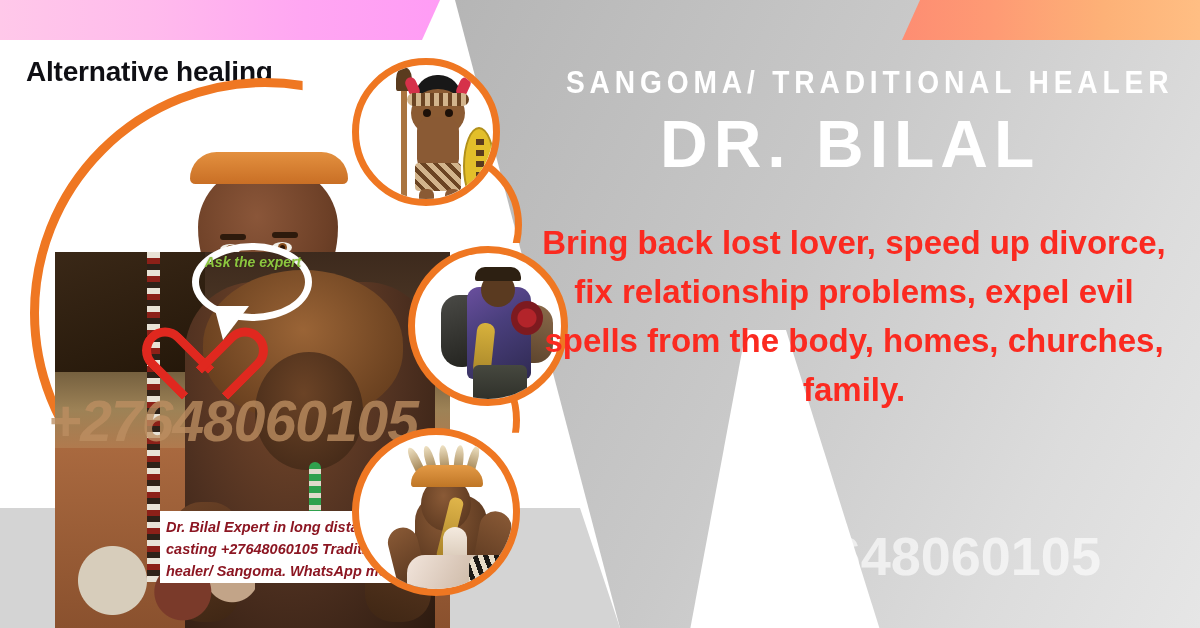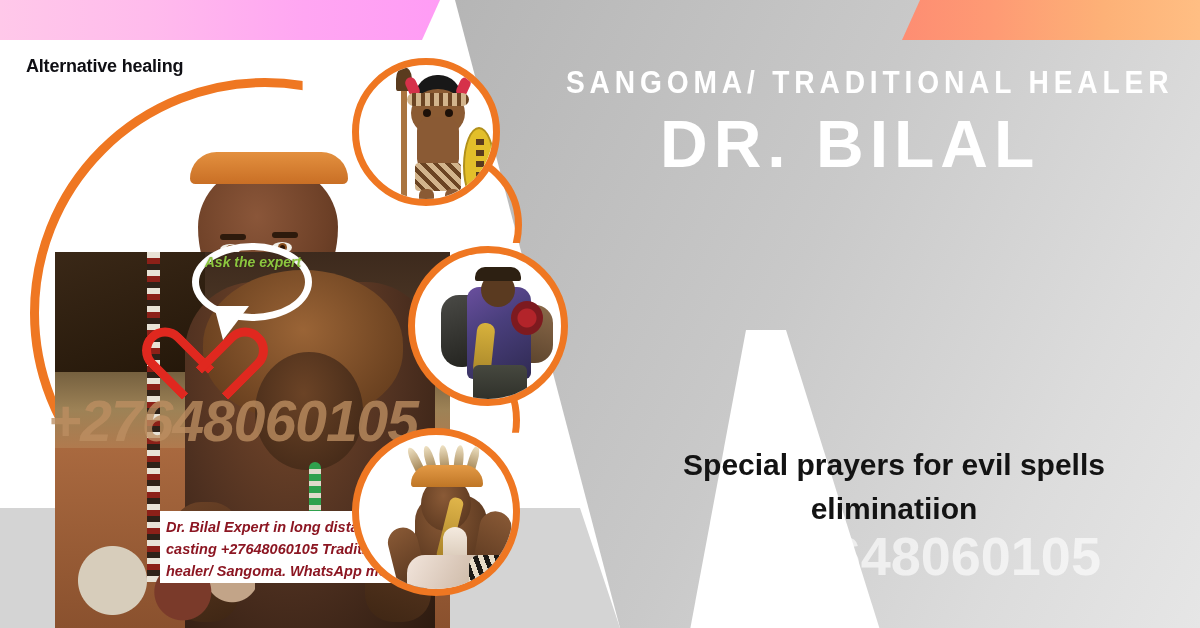--- a/index.html
+++ b/index.html
@@ -34,21 +34,21 @@
   }
   .strip-orange {
     position:absolute; right:0; top:0; width:320px; height:40px;
     background:linear-gradient(90deg,#fd8a72 0%,#fe9a74 35%,#fdb177 70%,#ffbe83 100%);
     clip-path:polygon(40px 0, 320px 0, 320px 40px, 22px 40px);
   }
 
   
   .alt-heal {
     position:absolute; left:26px; top:56px;
-    font-size:18px; font-weight:bold; color:#0f0f14;
+    font-size:28px; font-weight:bold; color:#0f0f14;
     letter-spacing:-0.2px;
   }
 
   
   .big-ring {
     position:absolute; left:30px; top:78px; width:470px; height:470px;
     border:9px solid #ef7722; border-radius:50%;
     clip-path:polygon(0 0, 58% 0, 58% 100%, 0 100%);
   }
 
@@ -378,16 +378,16 @@
     <div class="s-goldstrap"></div>
     <div class="s-armr"></div>
     <div class="s-arml"></div>
     <div class="s-furarm"></div>
     <div class="s-wrap"></div>
     <div class="s-stripes"></div>
   </div>
 
   <div class="kicker">SANGOMA/ TRADITIONAL HEALER</div>
   <div class="name">DR. BILAL</div>
-  <div class="prayers">Special prayers for  evil spells eliminatiion</div>
+  <div class="services">Bring back lost lover, speed up divorce, fix relationship problems, expel evil spells from the body, homes, churches, family.</div>
   <div class="wm-right">+27648060105</div>
 
 </div>
 
 </body></html>

